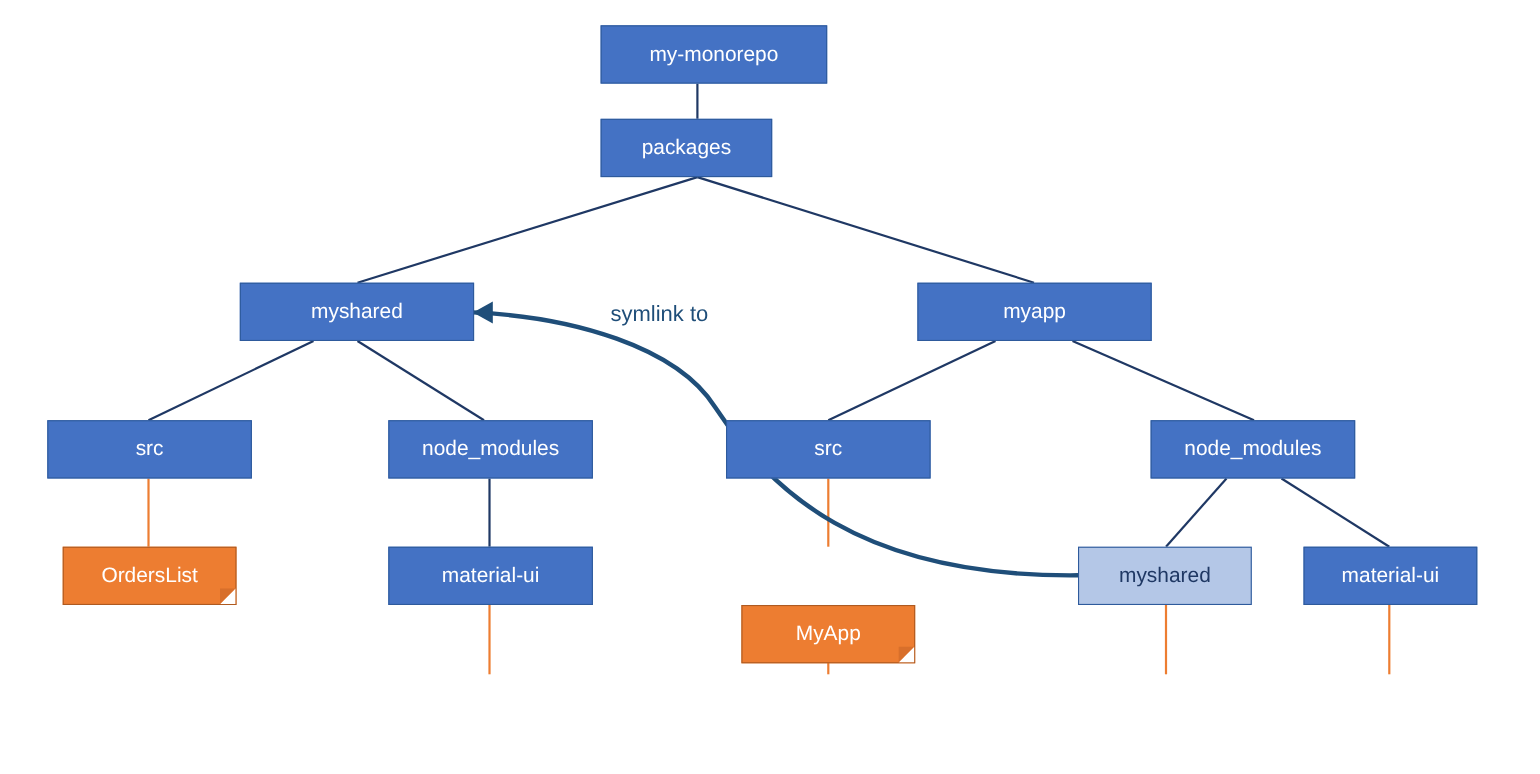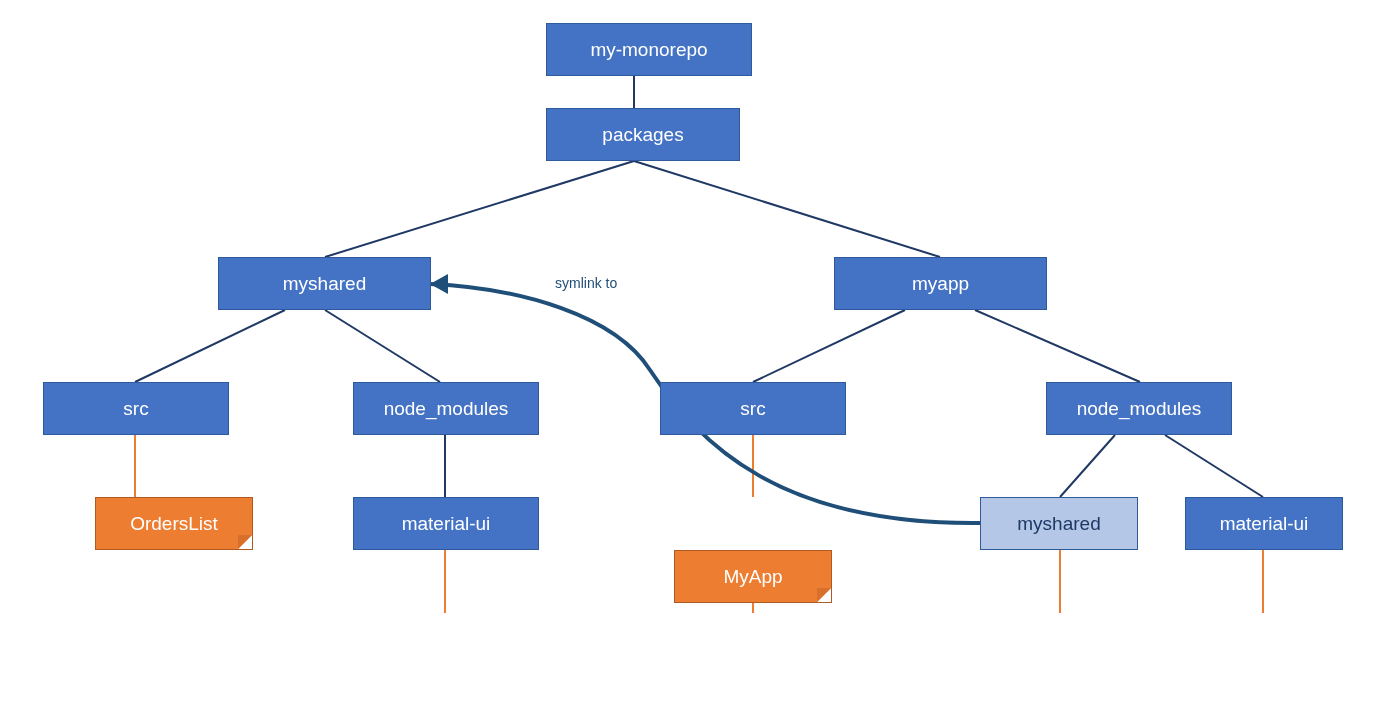--- a/index.html
+++ b/index.html
@@ -67,21 +67,21 @@
     height: 704px;
     pointer-events: none;
   }
   .edge-blue { stroke: #1f3864; stroke-width: 2; fill: none; }
   .edge-orange { stroke: #ed7d31; stroke-width: 2; fill: none; }
   .symlink { stroke: #1f4e79; stroke-width: 4; fill: none; }
   .arrowhead { fill: #1f4e79; }
   .label {
     position: absolute;
     color: #1f4e79;
-    font-size: 14px;
+    font-size: 20px;
   }
 </style>
 </head>
 <body>
 
 <svg class="edges">
 
   <line class="edge-blue" x1="634" y1="76" x2="634" y2="108"></line>
 
   <line class="edge-blue" x1="634" y1="161" x2="325" y2="257"></line>
@@ -117,21 +117,21 @@
   <path class="symlink" d="M 980 523 C 780 525, 700 445, 650 370 C 615 315, 520 288, 430 284"></path>
   <polygon class="arrowhead" points="430,284 448,274 448,294"></polygon>
 </svg>
 
 <div class="label" style="left:555px; top:275px;">symlink to</div>
 
 <div class="node blue" style="left:546px; top:23px; width:206px; height:53px;">
   <span>my-monorepo</span>
 </div>
 
-<div class="node blue" style="left:546px; top:108px; width:194px; height:53px;">
+<div class="node blue" style="left:546px; top:108px; width:156px; height:53px;">
   <span>packages</span>
 </div>
 
 <div class="node blue" style="left:218px; top:257px; width:213px; height:53px;">
   <span>myshared</span>
 </div>
 <div class="node blue" style="left:834px; top:257px; width:213px; height:53px;">
   <span>myapp</span>
 </div>
 
@@ -141,21 +141,21 @@
 <div class="node blue" style="left:353px; top:382px; width:186px; height:53px;">
   <span>node_modules</span>
 </div>
 <div class="node blue" style="left:660px; top:382px; width:186px; height:53px;">
   <span>src</span>
 </div>
 <div class="node blue" style="left:1046px; top:382px; width:186px; height:53px;">
   <span>node_modules</span>
 </div>
 
-<div class="node orange" style="left:57px; top:497px; width:158px; height:53px;margin-left:38px;">
+<div class="node orange" style="left:57px; top:497px; width:158px; height:53px;">
   <span>OrdersList</span>
   <span class="ear"></span>
 </div>
 <div class="node blue" style="left:353px; top:497px; width:186px; height:53px;">
   <span>material-ui</span>
 </div>
 <div class="node orange" style="left:674px; top:497px; width:158px; height:53px;">
   <span>MyApp</span>
   <span class="ear"></span>
 </div>

